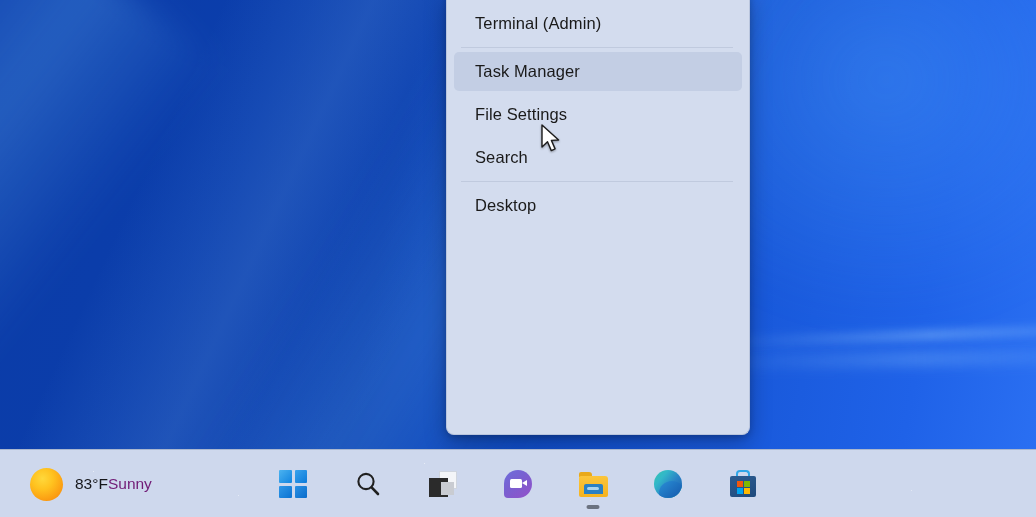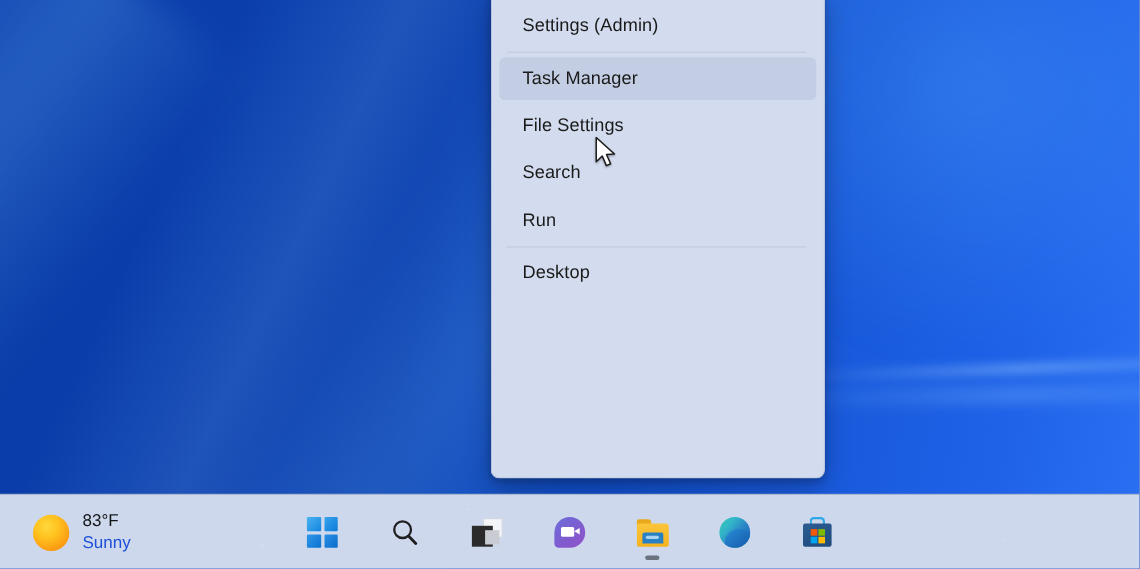--- a/index.html
+++ b/index.html
@@ -189,26 +189,26 @@
     border-radius: 6px;
   }
   .sun-icon {
     width: 33px; height: 33px;
     border-radius: 50%;
     background: radial-gradient(circle at 38% 32%, #ffd83b 0%, #ffc21f 35%, #fb9c12 72%, #f4850b 100%);
     flex: none;
   }
   .weather-text {
     display: flex;
-    flex-direction: column;
+    flex-direction: row;
     justify-content: center;
     line-height: 1.28;
   }
   .weather-temp { font-size: 15.5px; color: #15161a; }
-  .weather-cond { font-size: 15.5px; color: #1d4ed8; }
+  .weather-cond { font-size: 15.5px; color: #701a75; }
 
   
   .tb-center {
     position: absolute;
     left: 0; top: 0;
     width: 1036px; height: 68px;
     display: flex;
     align-items: center;
     justify-content: center;
     gap: 31px;
@@ -393,36 +393,33 @@
     <div class="wall-glow-tr"></div>
     <div class="wall-streak-a"></div>
     <div class="wall-streak-b"></div>
     <div class="wall-band-1"></div>
     <div class="wall-band-2"></div>
   </div>
 
   <div class="winx-menu">
 
     <div class="menu-item">
-      <span class="label">Settings (Admin)</span>
+      <span class="label">Terminal (Admin)</span>
     </div>
 
     <div class="menu-separator"></div>
 
     <div class="menu-item highlighted">
       <span class="label">Task Manager</span>
     </div>
     <div class="menu-item">
       <span class="label">File Settings</span>
     </div>
     <div class="menu-item">
       <span class="label">Search</span>
-    </div>
-    <div class="menu-item">
-      <span class="label">Run</span>
     </div>
 
     <div class="menu-separator"></div>
 
     <div class="menu-item">
       <span class="label">Desktop</span>
     </div>
   </div>
 
   <svg class="cursor" viewBox="0 0 22 32">

